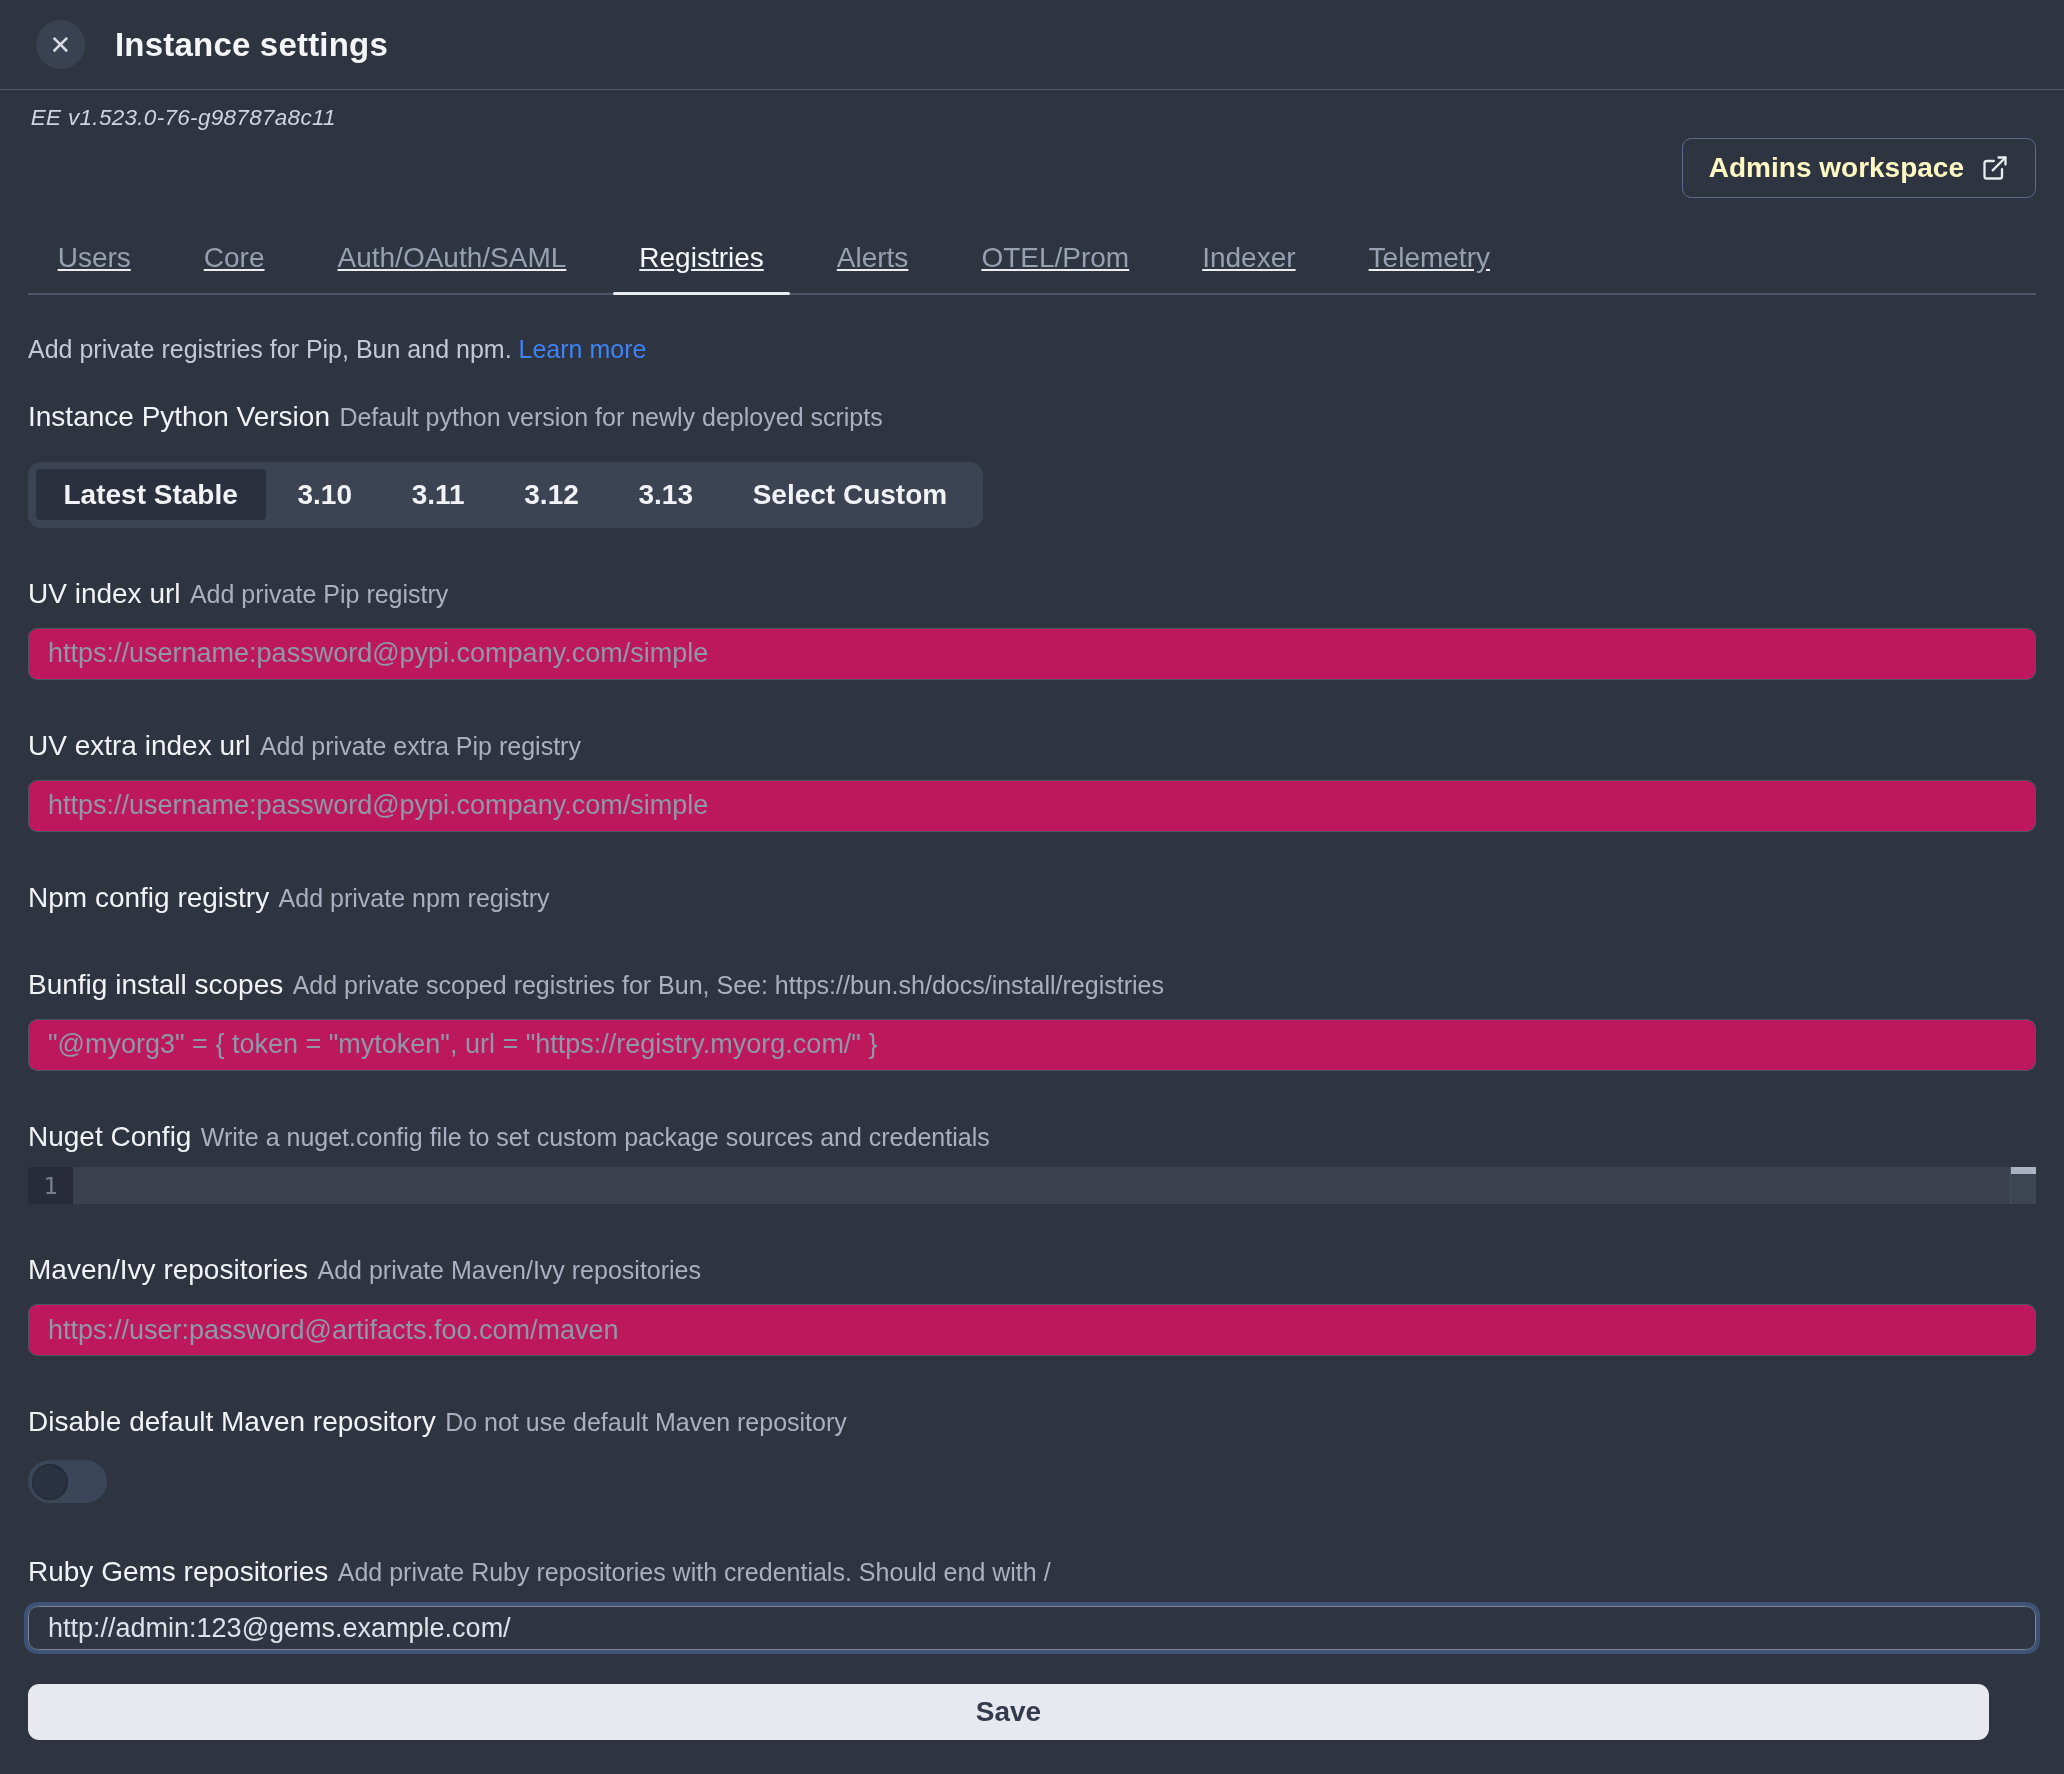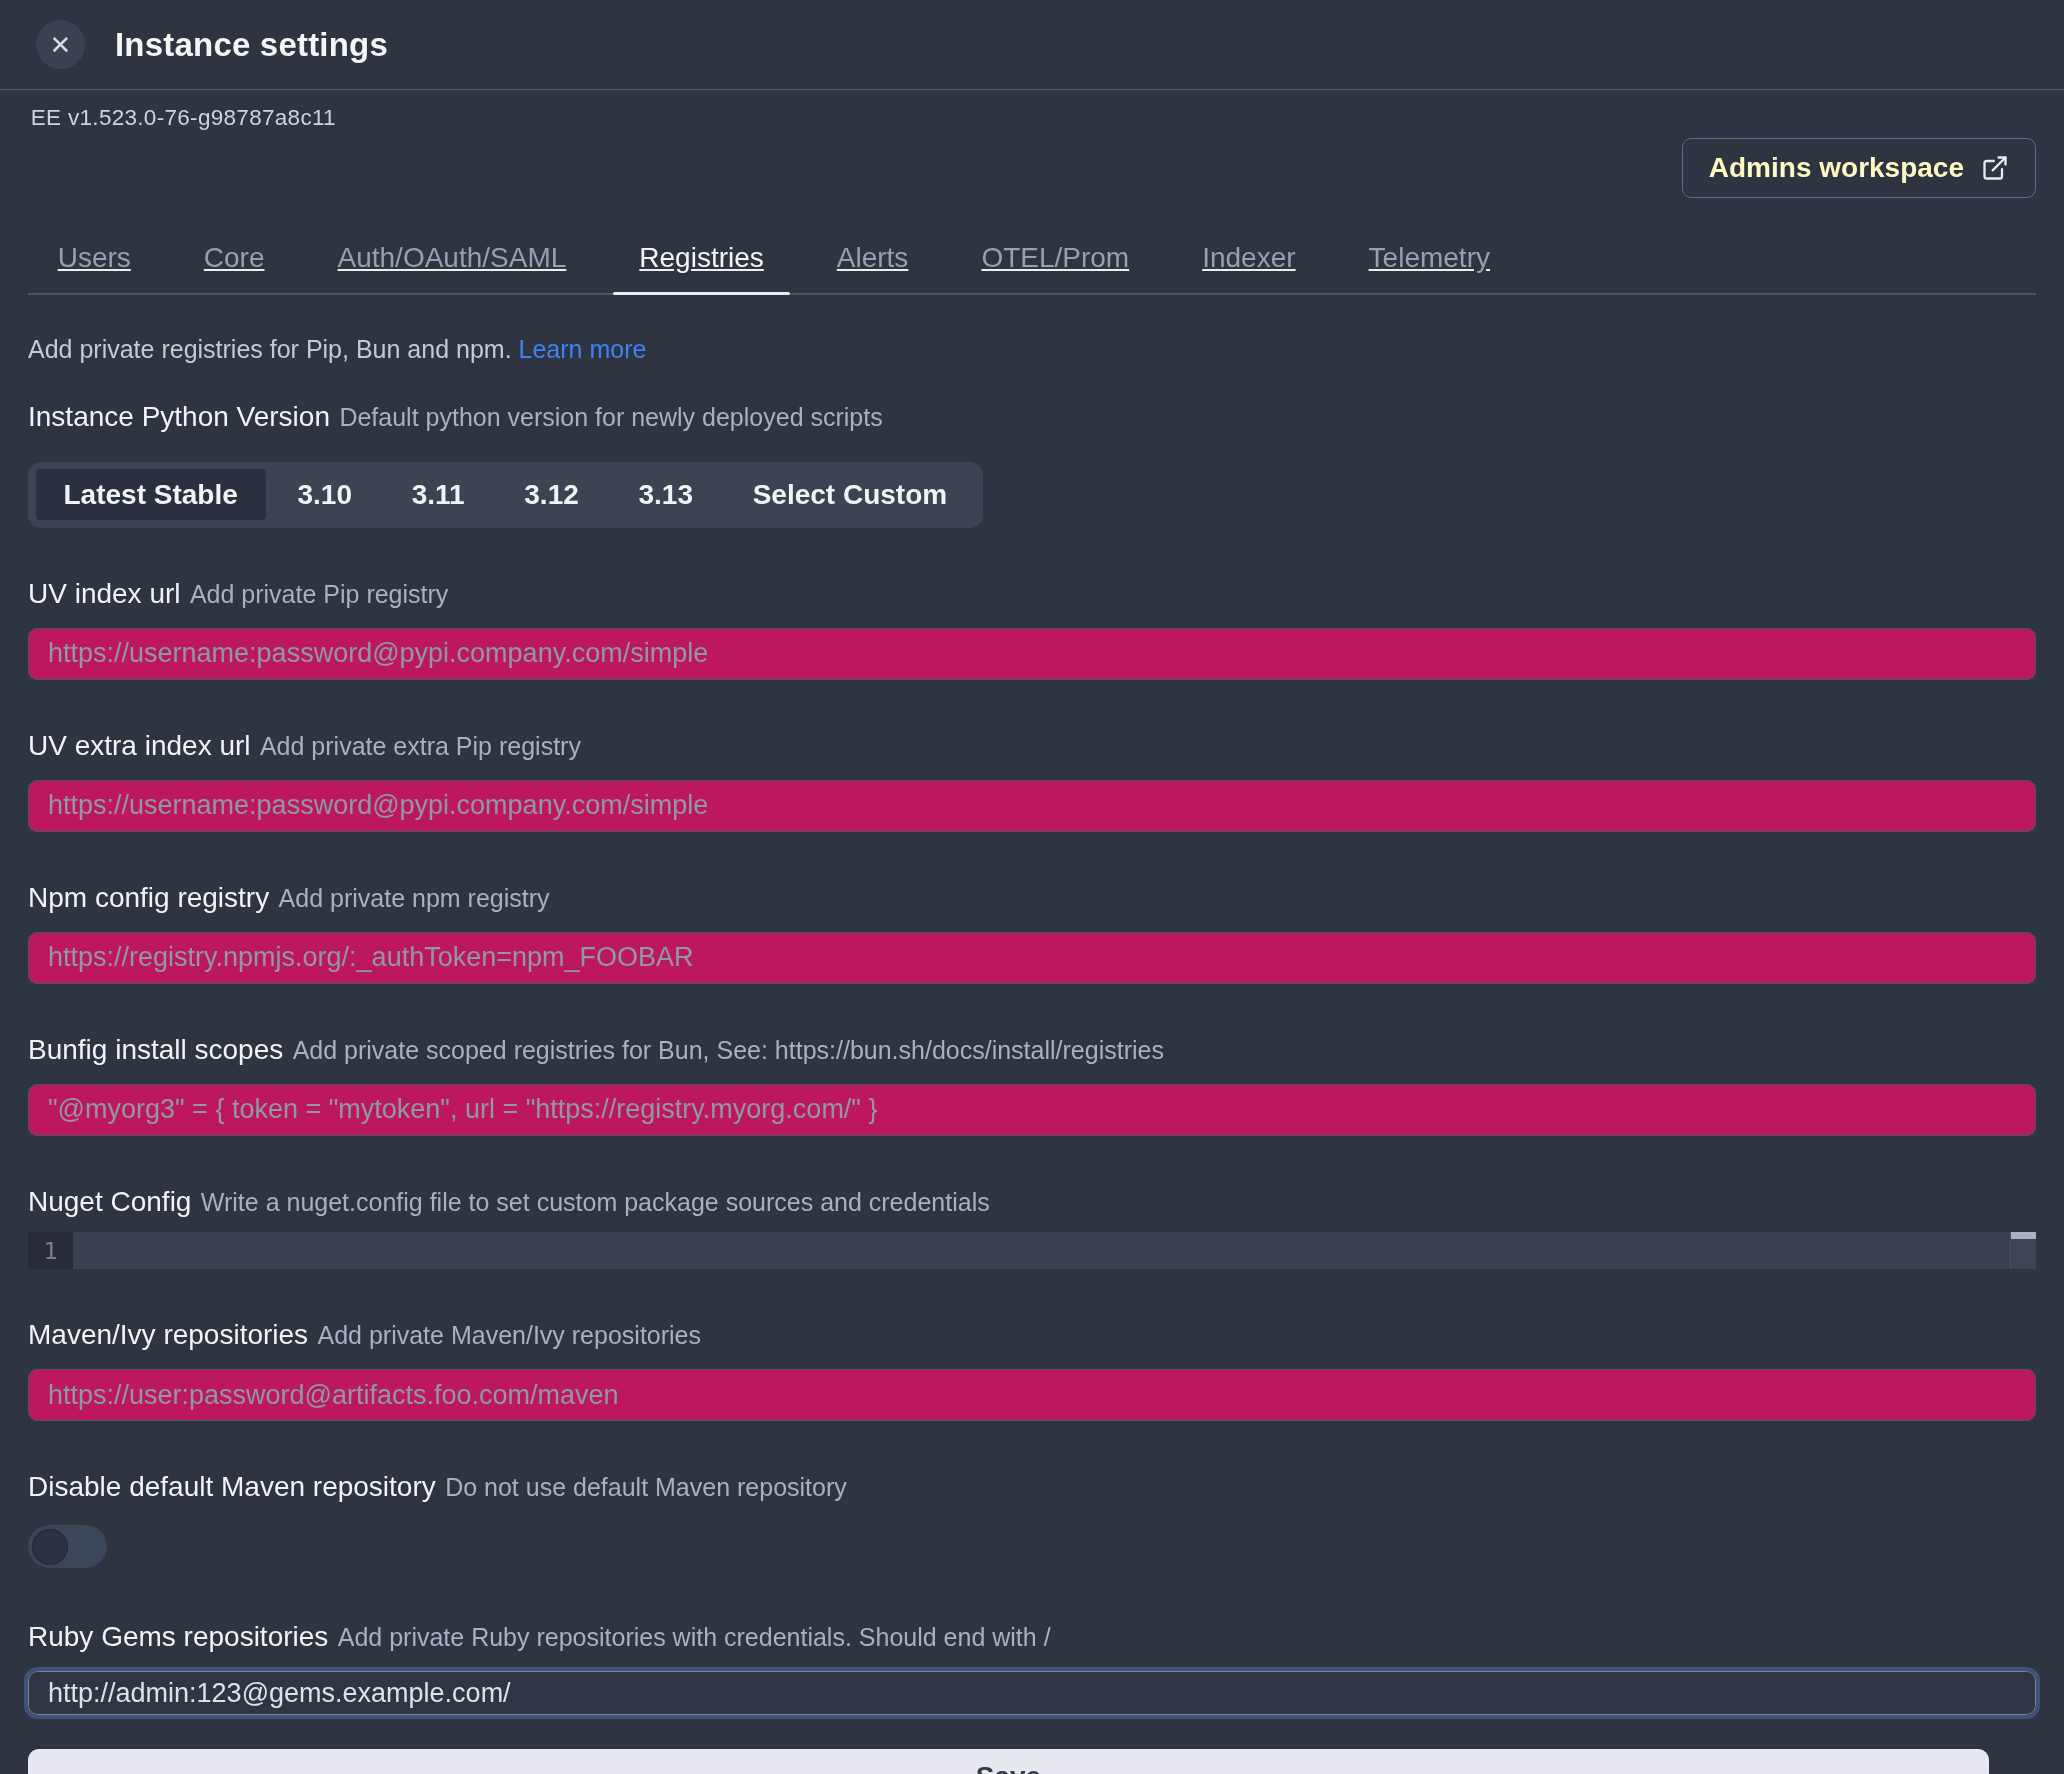--- a/index.html
+++ b/index.html
@@ -30,21 +30,21 @@
 
   
   .content { padding: 0 29px 0 28px; }
 
   .clipped-line { height: 6.6px; overflow: hidden; width: 103px; margin-left: 2.8px; }
   .clipped-line span {
     display: block; margin-top: -26px;
     font-size: 25px; font-weight: 600; color: #9aa3b3; white-space: nowrap;
   }
 
-  .version { margin: 8.4px 0 0 2.8px; font-size: 22.5px; color: #cfd4de; letter-spacing: 0.3px; }
+  .version { margin: 8.4px 0 0 2.8px; font-size: 22.5px; color: #cfd4de; letter-spacing: 0.3px; font-style: italic; }
 
   .admins-row { display: flex; justify-content: flex-end; margin-top: 7.5px; }
   .admins-btn {
     height: 60px; padding: 0 26px;
     display: flex; align-items: center; gap: 17px;
     background: transparent; cursor: pointer;
     border: 1.9px solid #5d6c90; border-radius: 9.4px;
     color: #fef9c3; font-size: 28px; font-weight: 700;
     font-family: "Liberation Sans", sans-serif;
   }
@@ -223,21 +223,20 @@
     <div class="field-head">
       <span class="sec-label">UV extra index url</span><span class="sec-desc">Add private extra Pip registry</span>
     </div>
     <input class="text-input" type="text" placeholder="https://username:password@pypi.company.com/simple" style="">
   </section>
 
   <section class="field">
     <div class="field-head">
       <span class="sec-label">Npm config registry</span><span class="sec-desc">Add private npm registry</span>
     </div>
-    <input class="text-input" type="text" placeholder="https://registry.npmjs.org/:_authToken=npm_FOOBAR" style="">
   </section>
 
   <section class="field">
     <div class="field-head">
       <span class="sec-label">Bunfig install scopes</span><span class="sec-desc">Add private scoped registries for Bun, See: https://bun.sh/docs/install/registries</span>
     </div>
     <input class="text-input" type="text" placeholder="&quot;@myorg3&quot; = { token = &quot;mytoken&quot;, url = &quot;https://registry.myorg.com/&quot; }" style="">
   </section>
 
   <section class="field">

